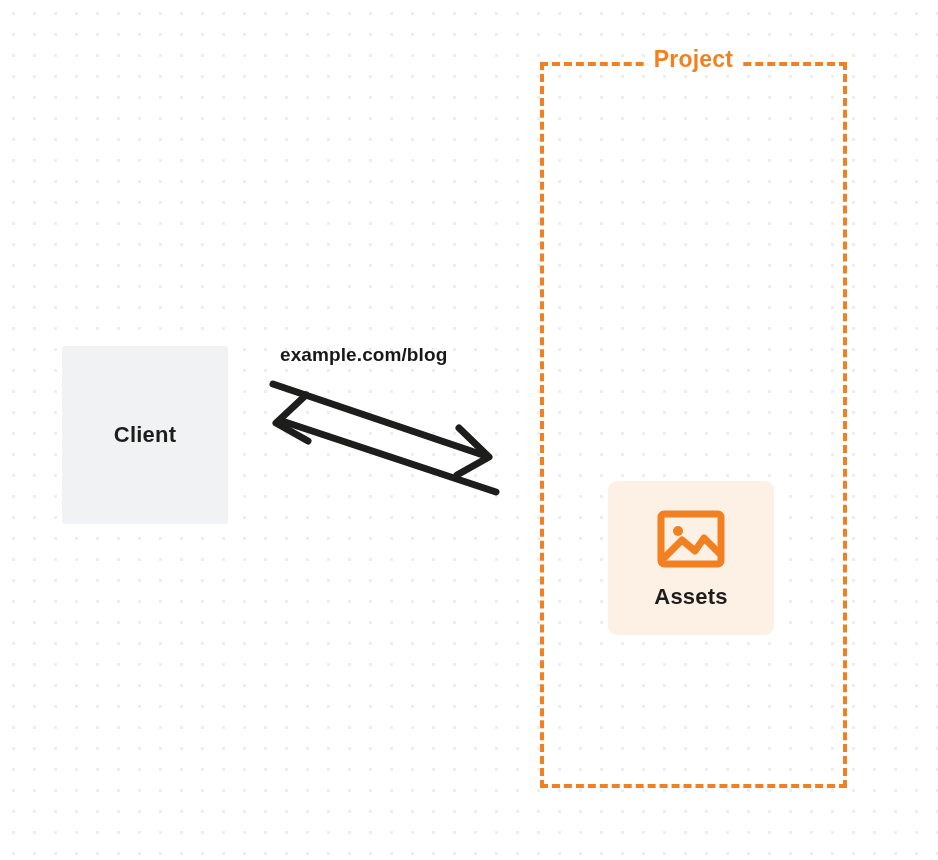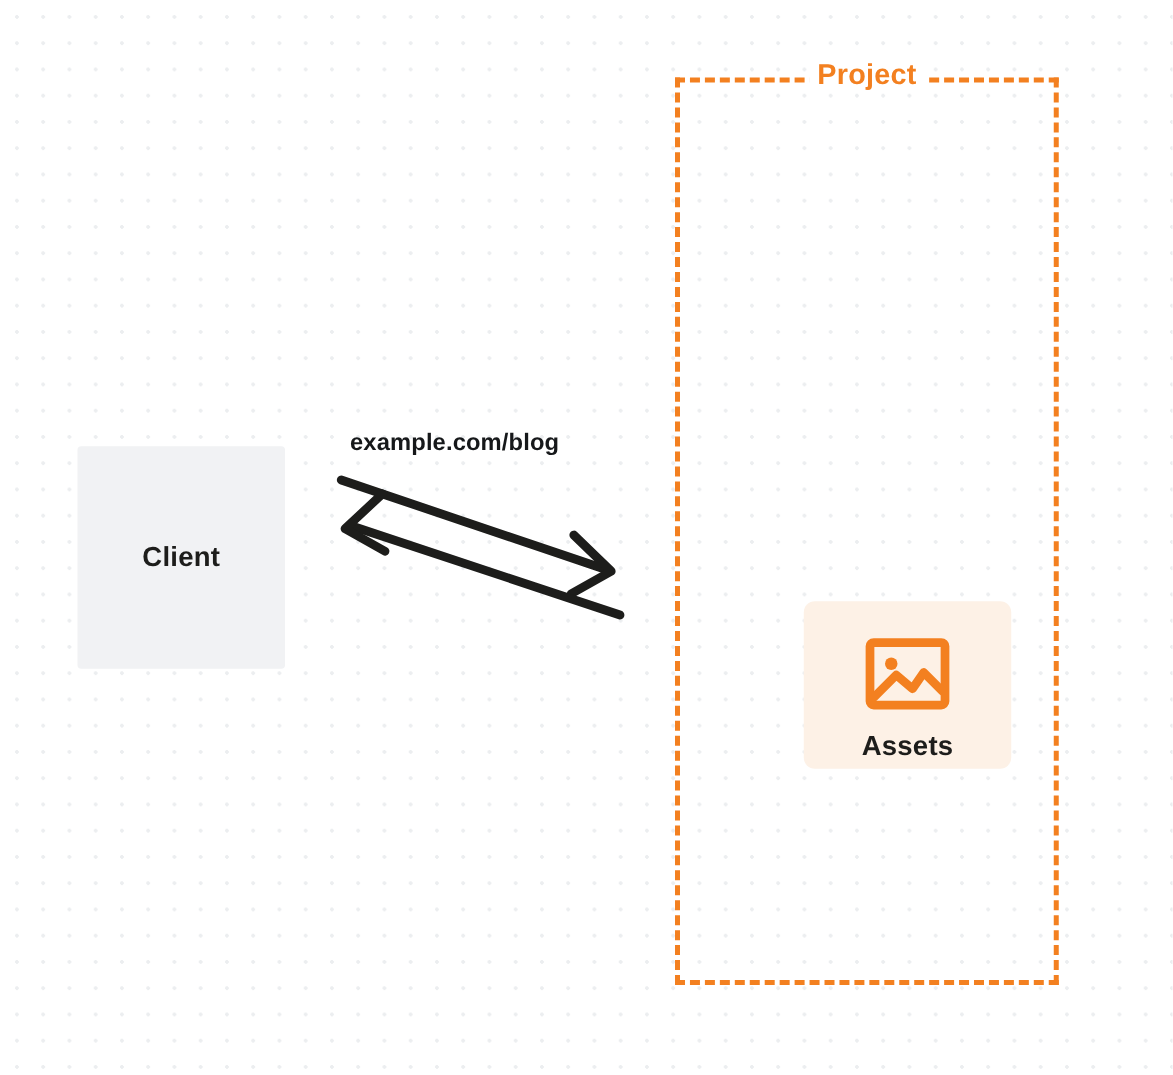--- a/index.html
+++ b/index.html
@@ -24,21 +24,21 @@
     background-color: #ffffff;
     background-image: radial-gradient(circle at 1.5px 1.5px, #eceef0 1.5px, transparent 1.6px);
     background-size: 21px 21px;
     background-position: 12px 12px;
   }
 
   
   #client-node {
     position: absolute;
     left: 62px;
-    top: 357px;
+    top: 346px;
     width: 166px;
     height: 178px;
     background: #f1f2f4;
     border-radius: 3px;
     display: flex;
     align-items: center;
     justify-content: center;
     text-align: right;
   }
   #client-node .node-label {
@@ -90,24 +90,23 @@
   #worker-card {
     left: 72px;
     top: 64px;
     height: 172px;
     padding-top: 26px;
     box-sizing: border-box;
   }
   #assets-card {
     left: 68px;
     top: 419px;
-    height: 134px;
+    height: 154px;
     padding-top: 29px;
     box-sizing: border-box;
-    margin-left: 35px;
   }
   .service-card .card-label {
     font-size: 22px;
     font-weight: 700;
     color: #1d1d1b;
     letter-spacing: 0.2px;
   }
   #worker-card .card-label { margin-top: 17px; }
   #assets-card .card-label { margin-top: 16px; }
   .card-icon { display: block; }

